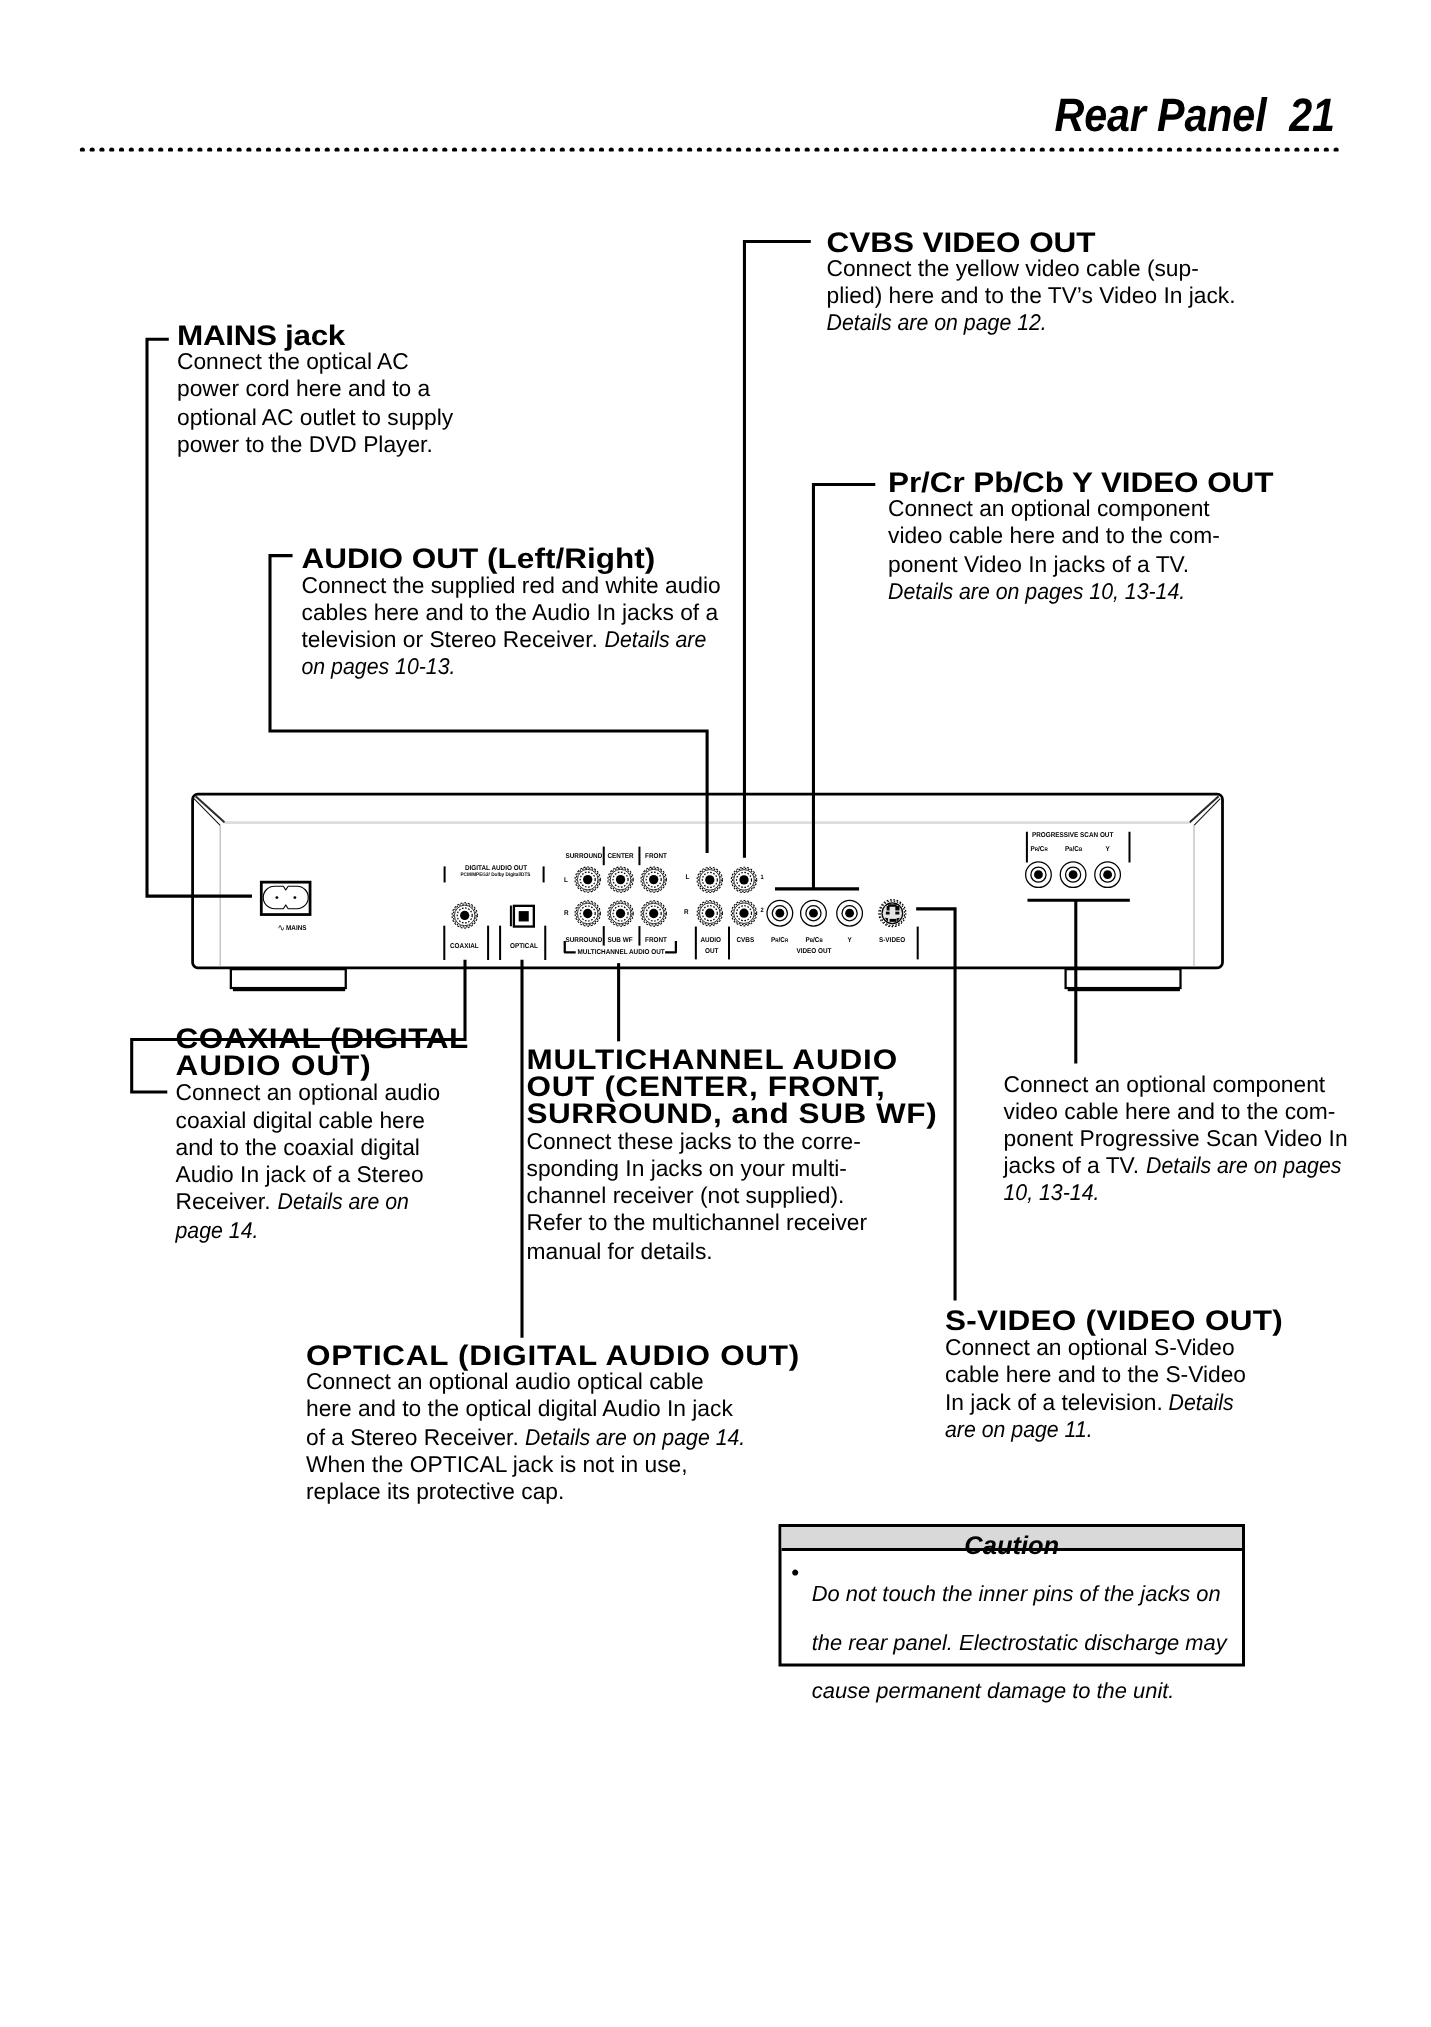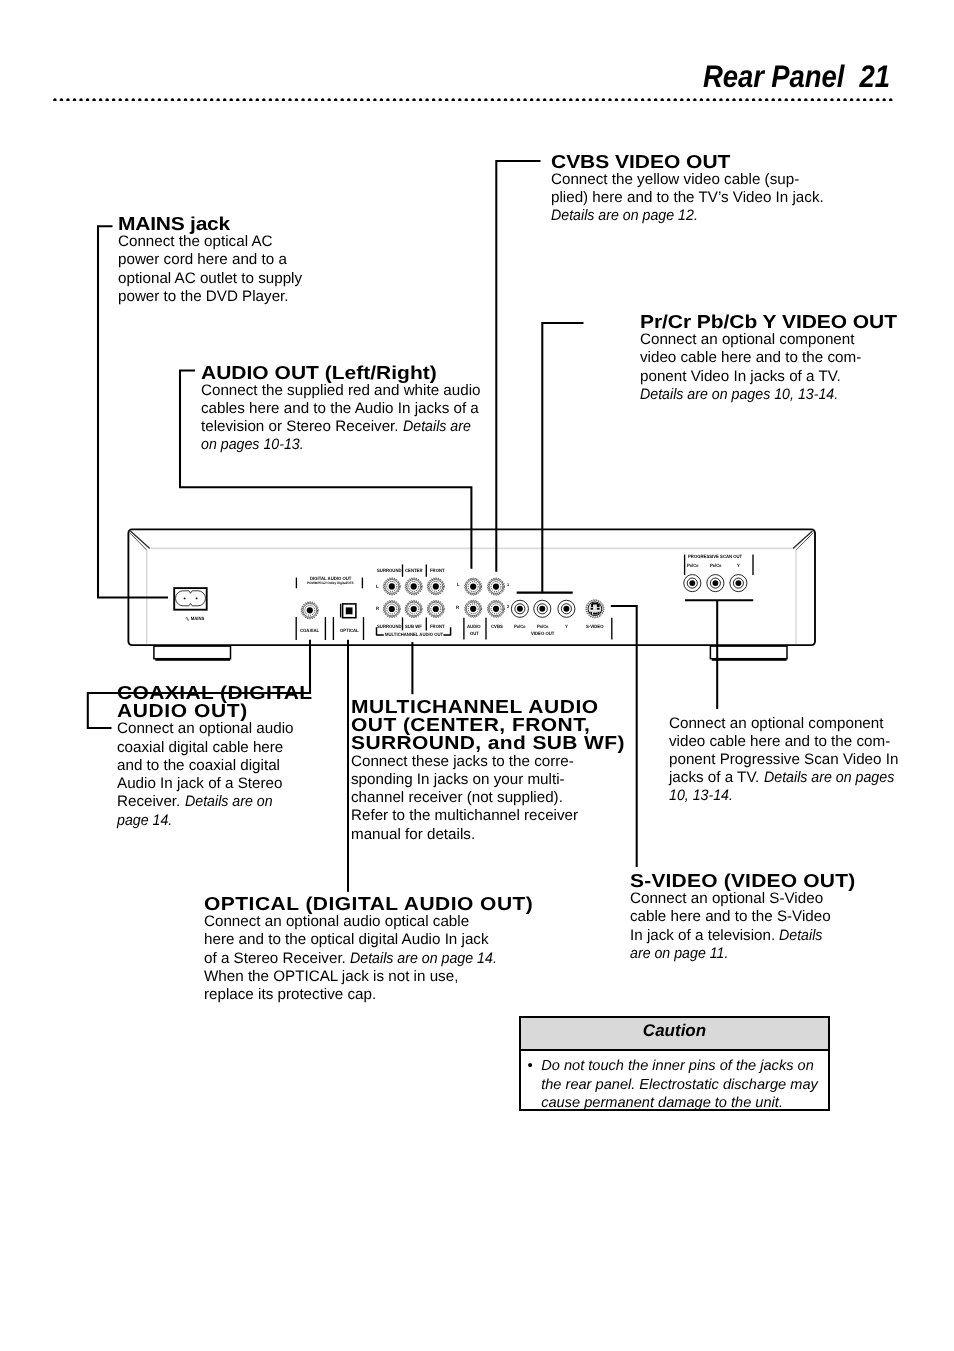--- a/index.html
+++ b/index.html
@@ -24,37 +24,37 @@
   .blk .h, .blk .h > div{font-size:21px;letter-spacing:0.05px;}
   .blk .h span{display:inline-block;transform:scaleY(0.895);
        transform-origin:left 72%;}
   .blk em{font-style:italic;display:inline-block;transform:scaleX(0.935);
           transform-origin:left center;}
 
   
   #blk-mains       {left:118px; top:215.0px;}
   #blk-audioout    {left:201px; top:363.5px;}
   #blk-cvbs        {left:551px; top:152.5px;}
-  #blk-component   {left:592px; top:313.0px;margin-left:48px;}
+  #blk-component   {left:592px; top:313.0px;}
   #blk-coaxial     {left:117px; top:684px;}
   #blk-multichannel{left:351px; top:698.0px;}
   #blk-optical     {left:204px; top:895.0px;}
   #blk-progressive {left:669px; top:714.5px;}
   #blk-svideo      {left:630px; top:872.0px;}
 
   
   .caution{position:absolute;left:519px;top:1016px;width:311px;height:95px;
            border:2px solid #000;box-sizing:border-box;background:#fff;}
-  .caution .ctitle{background:#d9d9d9;border-bottom:2px solid #000;height:33px;
+  .caution .ctitle{background:#d9d9d9;border-bottom:2px solid #000;height:16px;
       text-align:center;font-weight:bold;font-style:italic;font-size:17px;
       line-height:25.5px;box-sizing:border-box;}
   .caution .cbody{position:relative;}
   .caution .bullet{position:absolute;left:6.5px;top:6px;font-size:15px;line-height:18.6px;}
   .caution .txt{position:absolute;left:20.2px;top:6px;}
-  .caution .txt div{font-style:italic;font-size:14.6px;line-height:18.6px;white-space:nowrap;}
+  .caution .txt div{font-style:italic;font-size:14.6px;line-height:18.6px;white-space:nowrap;margin-top:14px;}
 
   
   #device{position:absolute;left:120px;top:522px;}
   .lbl{position:absolute;font-size:4.7px;font-weight:bold;letter-spacing:0px;
        white-space:nowrap;line-height:5.0px;
        font-family:"Liberation Sans", sans-serif;
        transform:scaleX(0.905);transform-origin:left top;}
   .lbl-sub{font-size:3.4px;letter-spacing:0px;transform:scaleX(0.92);}
   .lbl-sm{font-size:4.2px;}
   .lbl sub{font-size:0.72em;vertical-align:baseline;position:relative;top:0.16em;}

